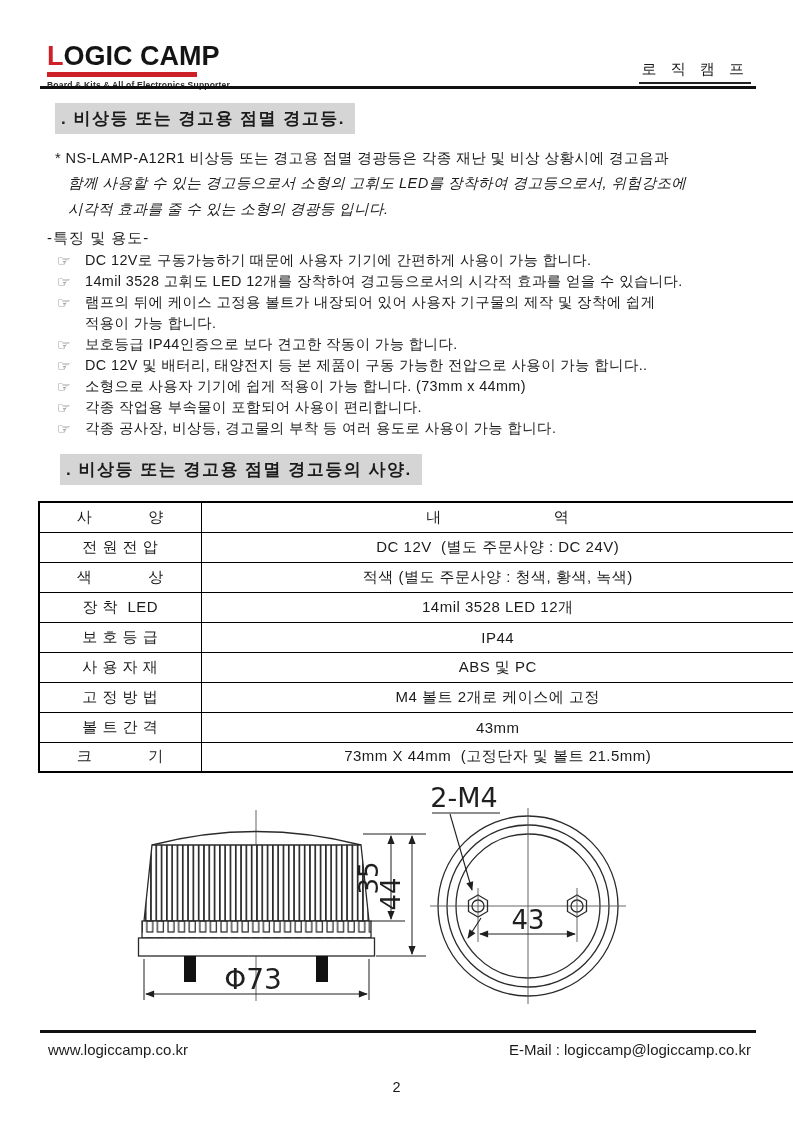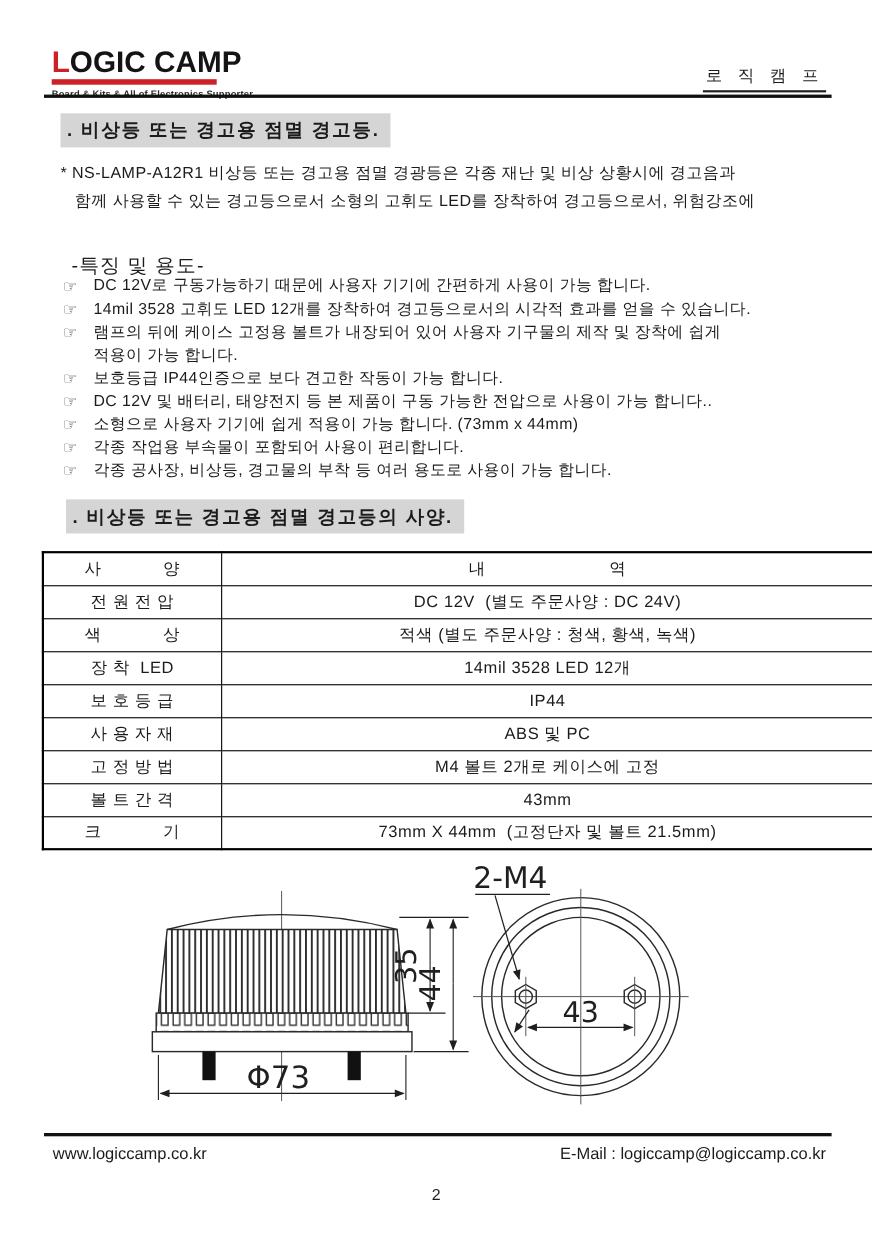--- a/index.html
+++ b/index.html
@@ -17,24 +17,24 @@
   .header-rule { position:absolute; left:40px; top:86px; width:716px; height:3px; background:#111; }
 
   
   .sec-title { position:absolute; display:inline-block; background:#d5d5d5; font-size:17px; font-weight:bold; letter-spacing:1.5px; padding:4px 10px 4px 6px; white-space:pre; }
   .t1 { left:55px; top:103px; }
   .t2 { left:60px; top:454px; }
 
   
   .intro { position:absolute; left:55px; top:146px; width:715px; font-size:14.6px; line-height:25.4px; letter-spacing:0.4px; }
   .intro .iline { display:block; white-space:nowrap; }
-  .intro .iline.ind { padding-left:13px; }
-
-  
-  .features-heading { position:absolute; left:65px; top:229px; font-size:18px; letter-spacing:1px; }
+  .intro .iline.ind { padding-left:13px;font-style:italic; }
+
+  
+  .features-heading { position:absolute; left:47px; top:229px; font-size:15px; letter-spacing:1px; }
   .features { position:absolute; left:47px; top:250px; list-style:none; font-size:14.4px; line-height:21px; letter-spacing:0.4px; }
   .features li { display:flex; }
   .features .bullet { flex:none; width:38px; padding-left:10px; color:#555; font-size:15px; }
   .features .ftext { flex:1; }
   .fline { display:block; white-space:nowrap; }
   .fline:empty { display:none; }
 
   
   .spec { position:absolute; left:38px; top:501px; width:758px; border-collapse:collapse; table-layout:fixed; }
   .spec td { border:1.4px solid #000; height:30px; text-align:center; vertical-align:middle; font-size:15px; white-space:pre; letter-spacing:0.5px; }
@@ -63,20 +63,21 @@
     <span class="logo-tagline">Board &amp; Kits &amp; All of Electronics Supporter</span>
   </div>
   <div class="company-kr">로 직 캠 프</div>
   <div class="header-rule"></div>
 
   <div class="sec-title t1">. 비상등 또는 경고용 점멸 경고등.</div>
 
   <div class="intro">
     <span class="iline">* NS-LAMP-A12R1 비상등 또는 경고용 점멸 경광등은 각종 재난 및 비상 상황시에 경고음과</span>
     <span class="iline ind">함께 사용할 수 있는 경고등으로서 소형의 고휘도 LED를 장착하여 경고등으로서, 위험강조에</span>
+    <span class="iline ind">시각적 효과를 줄 수 있는 소형의 경광등 입니다.</span>
   </div>
 
   <div class="features-heading">-특징 및 용도-</div>
 
   <ul class="features">
     <li>
       <span class="bullet">☞</span>
       <span class="ftext">
           <span class="fline">DC 12V로 구동가능하기 때문에 사용자 기기에 간편하게 사용이 가능 합니다.</span>
         </span>

